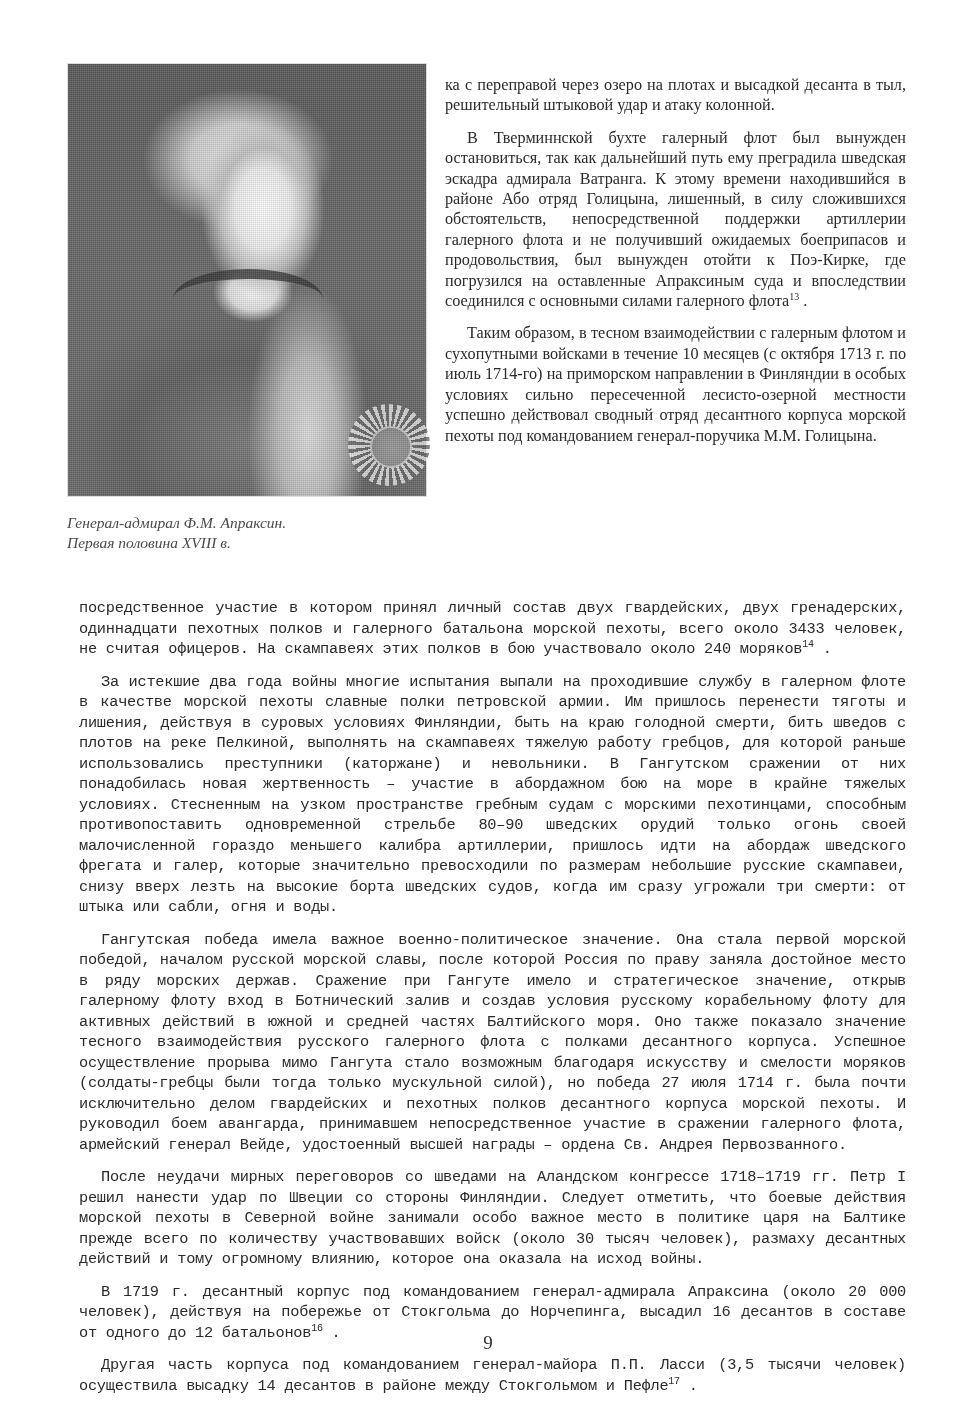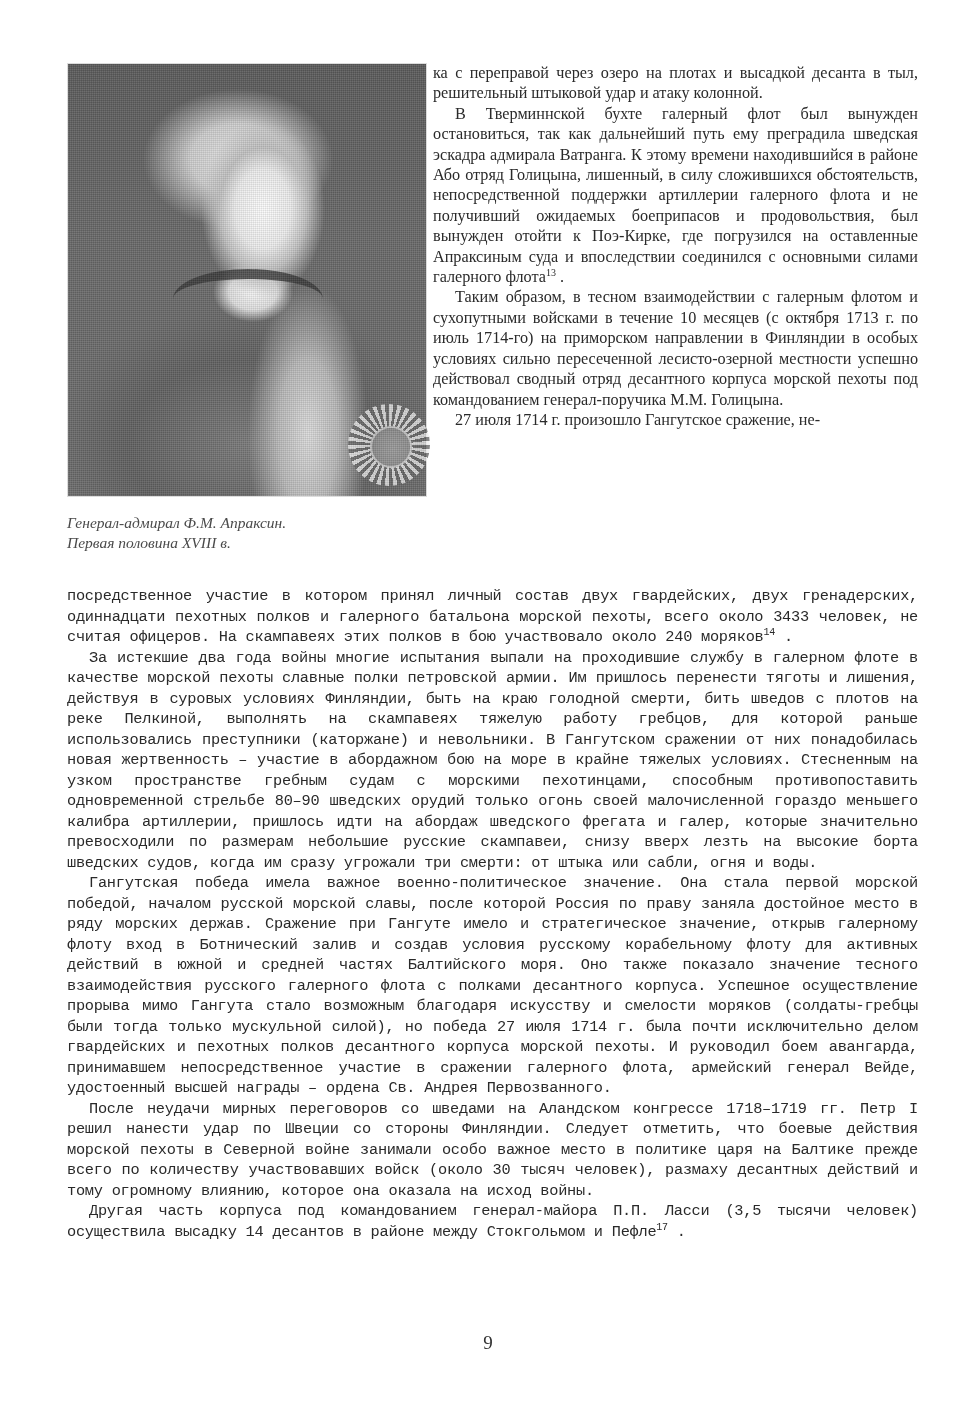--- a/index.html
+++ b/index.html
@@ -99,21 +99,21 @@
       left: 67px;
       top: 586px;
       width: 851px;
       font-size: 15.3px;
       line-height: 20.5px;
       text-align: justify;
       font-family: Liberation Mono, monospace;
       letter-spacing: -0.25px;
     }
     p {
-      margin: 0;
+      margin: 12px;
       text-indent: 22px;
       hyphens: manual;
     }
     p.no-indent { text-indent: 0; }
     sup {
       font-size: 10px;
       vertical-align: 6px;
       line-height: 0;
     }
     .page-number {
@@ -138,26 +138,26 @@
 
   <div class="caption">
     <div>Генерал-адмирал Ф.М. Апраксин.</div>
     <div>Первая половина XVIII в.</div>
   </div>
 
   <div class="col-right">
     <p class="no-indent"><span>ка с переправой через озеро на плотах и высадкой десанта в тыл, решительный штыковой удар и атаку колонной.</span></p>
     <p><span>В Тверминнской бухте галерный флот был вынужден остановиться, так как дальнейший путь ему преградила шведская эскадра адмирала Ватранга. К этому времени находившийся в районе Або отряд Голицына, лишенный, в силу сложившихся обстоятельств, непосредственной поддержки артиллерии галерного флота и не получивший ожидаемых боеприпасов и продовольствия, был вынужден отойти к Поэ-Кирке, где погрузился на оставленные Апраксиным суда и впоследствии соединился с основными силами галерного флота</span><sup>13</sup> .</p>
     <p><span>Таким образом, в тесном взаимодействии с галерным флотом и сухопутными войсками в течение 10 месяцев (с октября 1713 г. по июль 1714-го) на приморском направлении в Финляндии в особых условиях сильно пересеченной лесисто-озерной местности успешно действовал сводный отряд десантного корпуса морской пехоты под командованием генерал-поручика М.М. Голицына.</span></p>
-    <p><span>27 июля 1714 г. произошло Гангутское сражение, не-</span></p>
   </div>
 
   <div class="full-width">
     <p class="no-indent"><span>посредственное участие в котором принял личный состав двух гвардейских, двух гренадерских, одиннадцати пехотных полков и галерного батальона морской пехоты, всего около 3433 человек, не считая офицеров. На скампавеях этих полков в бою участвовало около 240 моряков</span><sup>14</sup> .</p>
     <p><span>За истекшие два года войны многие испытания выпали на проходившие службу в галерном флоте в качестве морской пехоты славные полки петровской армии. Им пришлось перенести тяготы и лишения, действуя в суровых условиях Финляндии, быть на краю голодной смерти, бить шведов с плотов на реке Пелкиной, выполнять на скампавеях тяжелую работу гребцов, для которой раньше использовались преступники (каторжане) и невольники. В Гангутском сражении от них понадобилась новая жертвенность – участие в абордажном бою на море в крайне тяжелых условиях. Стесненным на узком пространстве гребным судам с морскими пехотинцами, способным противопоставить одновременной стрельбе 80–90 шведских орудий только огонь своей малочисленной гораздо меньшего калибра артиллерии, пришлось идти на абордаж шведского фрегата и галер, которые значительно превосходили по размерам небольшие русские скампавеи, снизу вверх лезть на высокие борта шведских судов, когда им сразу угрожали три смерти: от штыка или сабли, огня и воды.</span></p>
     <p><span>Гангутская победа имела важное военно-политическое значение. Она стала первой морской победой, началом русской морской славы, после которой Россия по праву заняла достойное место в ряду морских держав. Сражение при Гангуте имело и стратегическое значение, открыв галерному флоту вход в Ботнический залив и создав условия русскому корабельному флоту для активных действий в южной и средней частях Балтийского моря. Оно также показало значение тесного взаимодействия русского галерного флота с полками десантного корпуса. Успешное осуществление прорыва мимо Гангута стало возможным благодаря искусству и смелости моряков (солдаты-гребцы были тогда только мускульной силой), но победа 27 июля 1714 г. была почти исключительно делом гвардейских и пехотных полков десантного корпуса морской пехоты. И руководил боем авангарда, принимавшем непосредственное участие в сражении галерного флота, армейский генерал Вейде, удостоенный высшей награды – ордена Св. Андрея Первозванного.</span></p>
     <p><span>После неудачи мирных переговоров со шведами на Аландском конгрессе 1718–1719 гг. Петр I решил нанести удар по Швеции со стороны Финляндии. Следует отметить, что боевые действия морской пехоты в Северной войне занимали особо важное место в политике царя на Балтике прежде всего по количеству участвовавших войск (около 30 тысяч человек), размаху десантных действий и тому огромному влиянию, которое она оказала на исход войны.</span></p>
+    <p><span>В 1719 г. десантный корпус под командованием генерал-адмирала Апраксина (около 20 000 человек), действуя на побережье от Стокгольма до Норчепинга, высадил 16 десантов в составе от одного до 12 батальонов</span><sup>16</sup> .</p>
     <p><span>Другая часть корпуса под командованием генерал-майора П.П. Ласси (3,5 тысячи человек) осуществила высадку 14 десантов в районе между Стокгольмом и Пефле</span><sup>17</sup> .</p>
   </div>
 
   <div class="page-number">9</div>
 
 </div>
 
 </body></html>

